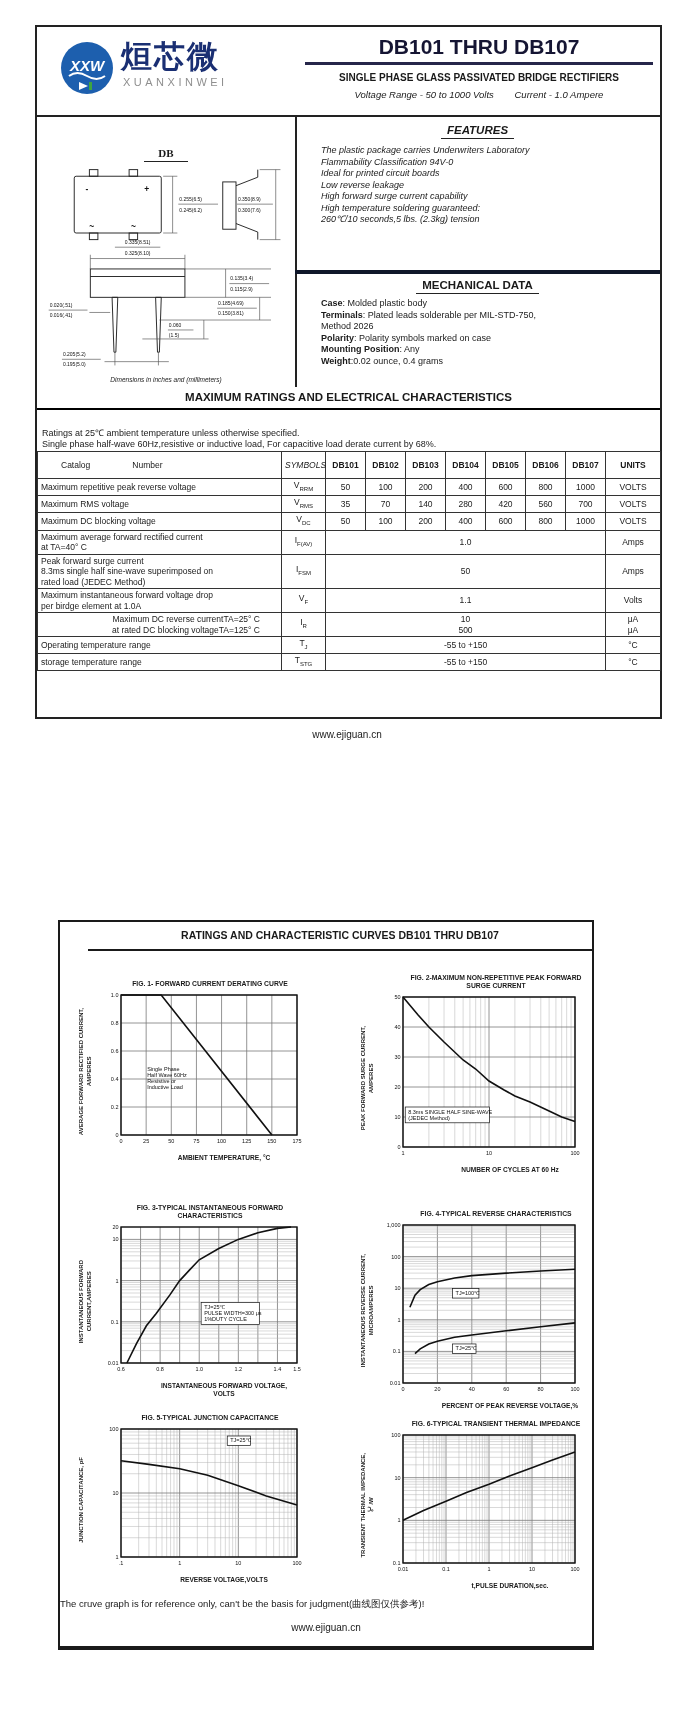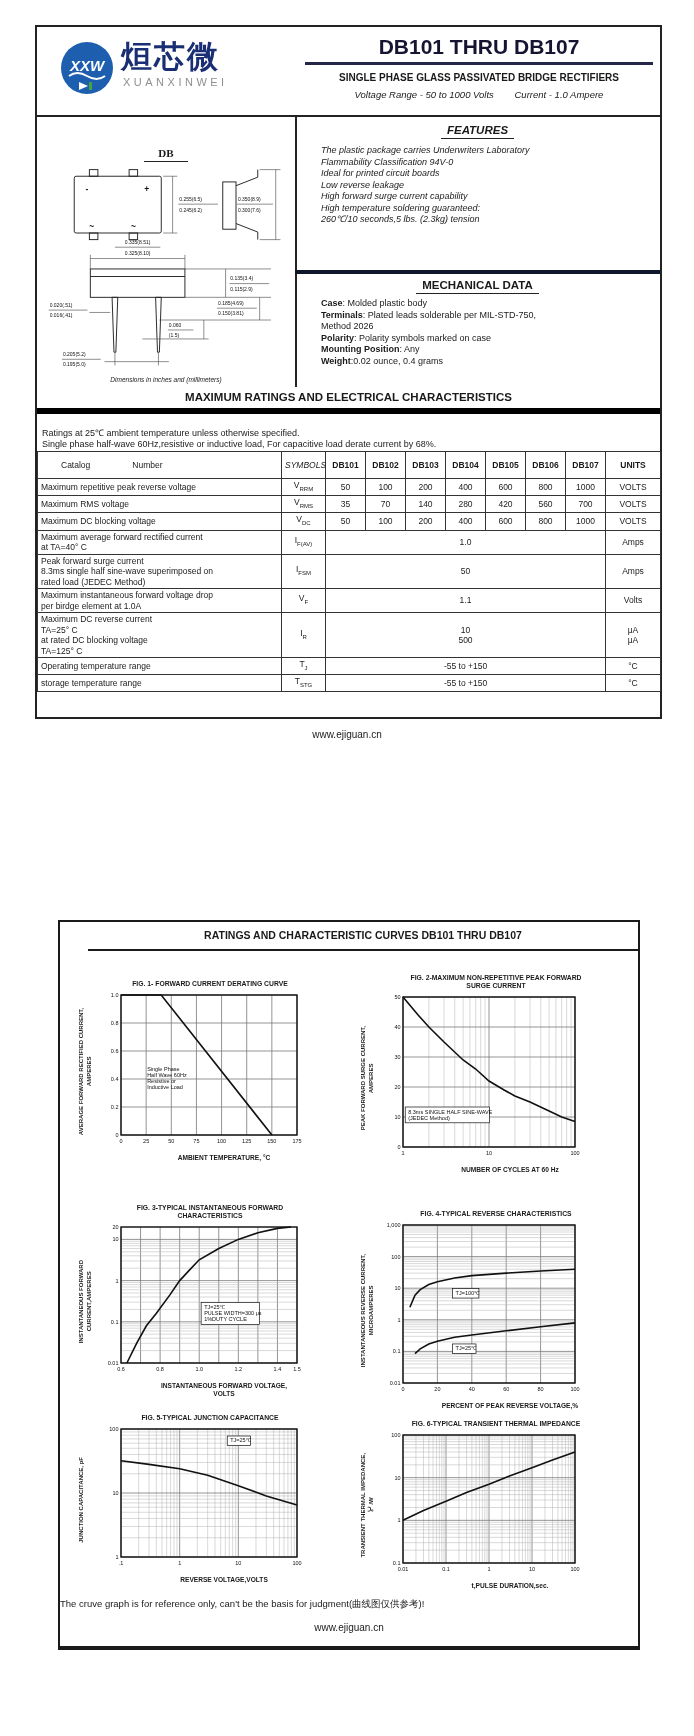--- a/index.html
+++ b/index.html
@@ -21,37 +21,37 @@
   .pkg-name span{border-bottom:1.5px solid #222;padding:0 14px 2px;font-family:Liberation Serif, serif;}
   .pkg-svg{position:absolute;left:4px;top:48px;}
   .pkg-cap{position:absolute;bottom:4px;width:100%;text-align:center;font-size:6.5px;font-style:italic;}
   .p1-feat{position:absolute;left:258px;top:88px;width:365px;height:155px;border-bottom:4px solid #0f172a;font-style:italic;}
   .sec-title{text-align:center;font-weight:bold;font-size:11.5px;margin-top:9px;}
   .sec-title span{border-bottom:1.5px solid #222;padding:0 6px 2px;}
   .feat-lines{margin:9px 0 0 26px;font-size:9px;line-height:11.5px;}
   .p1-mech{position:absolute;left:258px;top:243px;width:365px;height:117px;}
   .mech-lines{margin:7px 0 0 26px;font-size:9px;line-height:11.5px;}
   .mech-lines b{font-weight:bold;}
-  .band{position:absolute;left:0;top:360px;width:100%;height:21px;line-height:21px;border-bottom:6px solid #000000;
+  .band{position:absolute;left:0;top:360px;width:100%;height:21px;line-height:21px;border-bottom:2px solid #000000;
         text-align:center;font-weight:bold;font-size:11.5px;}
   .ratnotes{position:absolute;left:0;top:381px;width:100%;font-size:9px;line-height:11px;padding:20px 5px;box-sizing:border-box;}
   table.spec{position:absolute;left:0;top:424px;width:623px;border-collapse:collapse;table-layout:fixed;}
   table.spec td{border:1px solid #333;padding:1px 3px;font-size:8.5px;line-height:10.5px;vertical-align:middle;}
   td.c{text-align:center;font-size:9px;}
   td.hdr{font-weight:bold;font-size:9px;text-align:center;}
   td.symhdr{font-style:italic;font-size:7.5px;text-align:center;}
   td.sym{text-align:center;font-size:9px;}
   td.sym sub{font-size:6px;}
   .cathdr{display:flex;margin-left:20px;}
   .cathdr span:first-child{margin-right:42px;}
-  .split{display:flex;justify-content:flex-end;padding-right:18px;flex-direction:column;}
+  .split{display:flex;justify-content:flex-end;padding-right:18px;}
   .p1-notes{position:absolute;left:6px;top:634px;font-size:9px;line-height:11.5px;}
   .p1-footer{position:absolute;left:0;top:729px;width:694px;text-align:center;font-size:10px;}
   
-  .p2{position:absolute;left:58px;top:920px;width:582px;height:730px;border:2px solid #1a1a1a;border-bottom-width:4px;box-sizing:border-box;padding-left:28px;}
+  .p2{position:absolute;left:58px;top:920px;width:536px;height:730px;border:2px solid #1a1a1a;border-bottom-width:4px;box-sizing:border-box;padding-left:28px;}
   .p2-title{height:27px;line-height:27px;border-bottom:2px solid #1a1a1a;text-align:center;font-weight:bold;font-size:10.5px;}
   .fig{position:absolute;}
   .fig-title{font-size:6.8px;font-weight:bold;text-align:center;white-space:pre-line;line-height:8px;margin-bottom:2px;}
   .fig-body{display:flex;align-items:center;}
   .fig-ylabel{writing-mode:vertical-rl;transform:rotate(180deg);font-size:6px;font-weight:bold;
               text-align:center;white-space:pre-line;line-height:7.5px;flex:0 0 17px;}
   .fig-xlabel{font-size:6.6px;font-weight:bold;text-align:center;white-space:pre-line;line-height:8px;margin-top:1px;padding-left:28px;}
   .p2-disc{position:absolute;left:0;top:676px;width:100%;text-align:left;font-size:9.5px;}
   .p2-footer{position:absolute;left:0;top:700px;width:100%;text-align:center;font-size:10px;}
   svg text{font-family:"Liberation Sans",sans-serif;}

